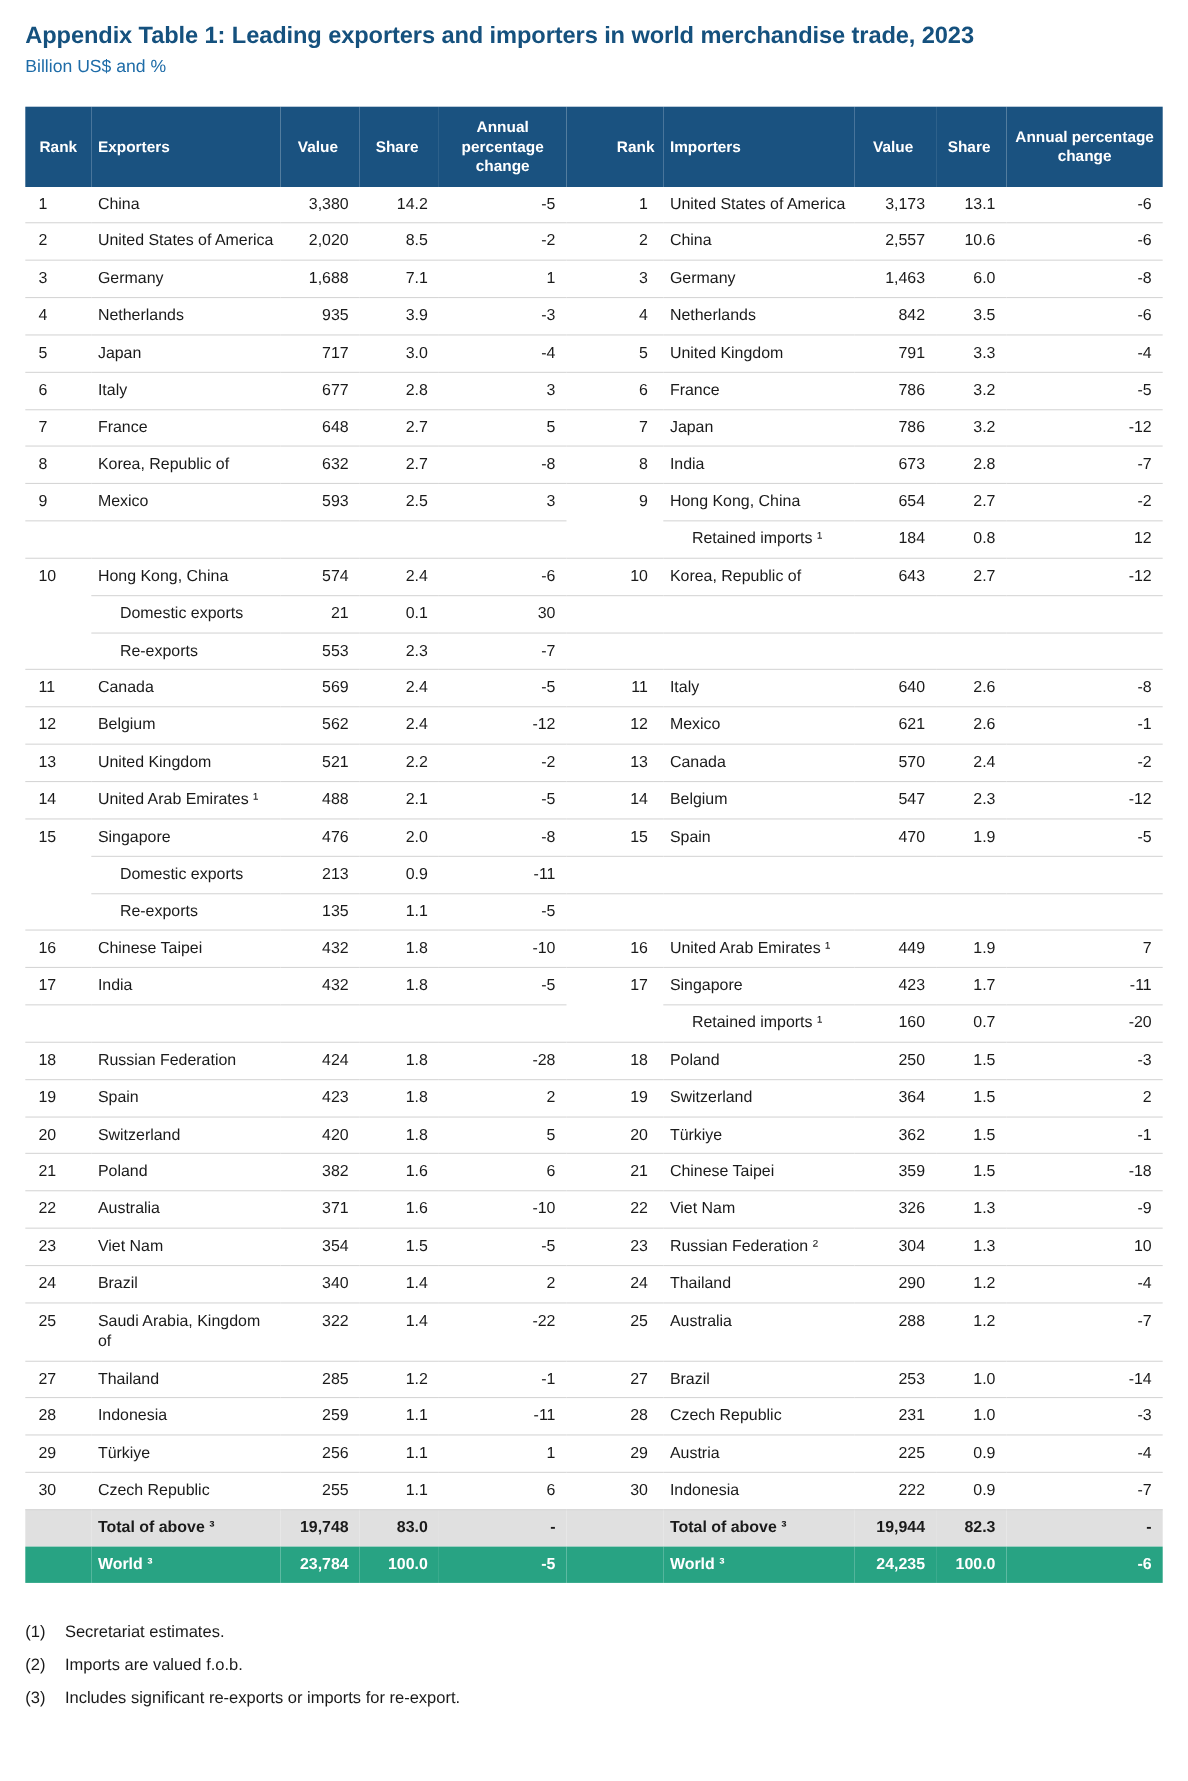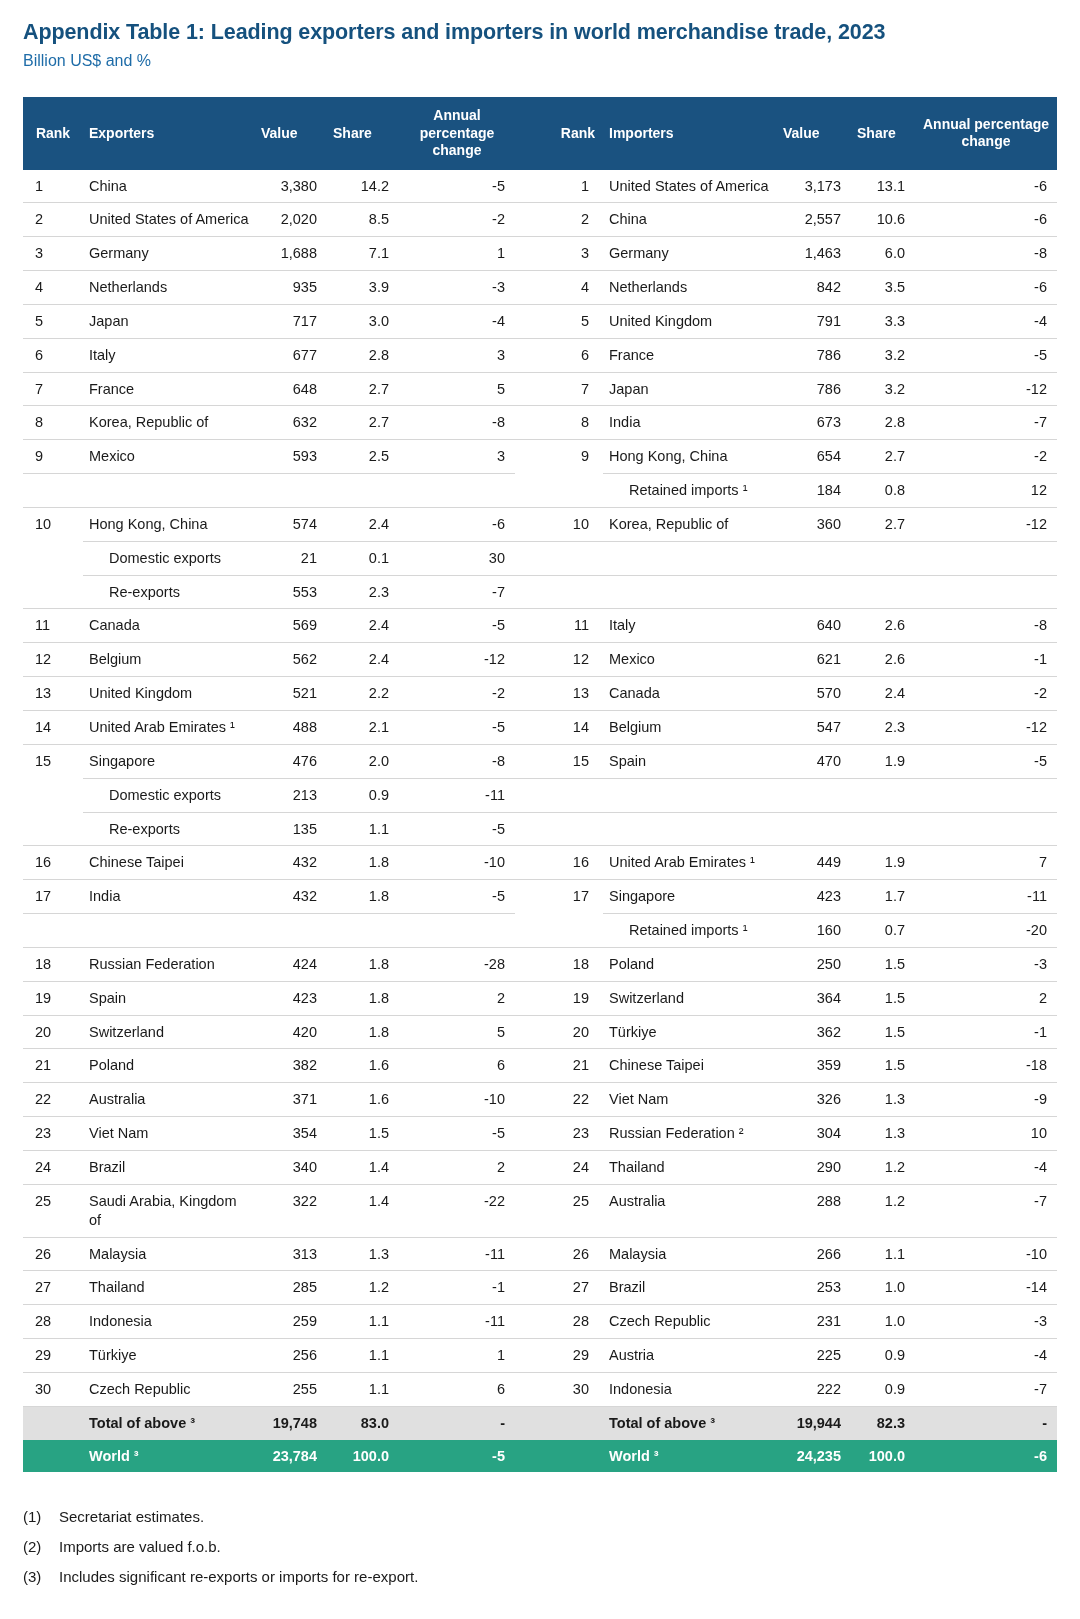--- a/index.html
+++ b/index.html
@@ -6,21 +6,21 @@
   html,body { margin:0; padding:0; background:#ffffff; }
   body { font-family:"Liberation Sans", sans-serif; color:#1a1a1a; }
   .page { width:1080px; min-height:1619px; padding:12px 23px 40px 23px; background:#fff; }
 
   .title { color:#15517e; font-size:21.5px; font-weight:bold; margin:8px 0 7px 0; letter-spacing:-0.1px; }
   .subtitle { color:#1e6ca8; font-size:16px; margin:0 0 27px 0; }
 
   table.trade { width:1034px; border-collapse:collapse; table-layout:fixed; font-size:14.5px; }
   thead th { background:#1a5280; color:#ffffff; font-weight:bold; font-size:14px;
              line-height:1.25; padding:10px 6px; vertical-align:middle; text-align:center; }
-  th.num-h { text-align:left; padding-right:10px; }
+  th.num-h { text-align:center; padding-right:10px; }
   th.rank2-h { text-align:right; padding-right:8px; }
   th.name-h { text-align:left; }
 
   tbody td { padding:7px 6px; border-top:1px solid #d6d6d6; vertical-align:top; line-height:1.3; }
   tbody tr:first-child td { border-top:none; }
   td.rank  { padding-left:12px; text-align:left; }
   td.rank2 { text-align:right; padding-right:14px; }
   td.country { text-align:left; }
   td.num { text-align:right; padding-right:10px; }
   td.sub { padding-left:26px; }
@@ -191,21 +191,21 @@
           <td class="num">12</td>
         </tr>
         <tr>
           <td class="rank">10</td>
           <td class="country">Hong Kong, China</td>
           <td class="num">574</td>
           <td class="num">2.4</td>
           <td class="num">-6</td>
           <td class="rank2">10</td>
           <td class="country">Korea, Republic of</td>
-          <td class="num">360</td>
+          <td class="num">643</td>
           <td class="num">2.7</td>
           <td class="num">-12</td>
         </tr>
         <tr>
           <td class="rank nobord"></td>
           <td class="country sub">Domestic exports</td>
           <td class="num">21</td>
           <td class="num">0.1</td>
           <td class="num">30</td>
           <td class="rank2"></td>
@@ -434,32 +434,20 @@
           <td class="rank">25</td>
           <td class="country">Saudi Arabia, Kingdom of</td>
           <td class="num">322</td>
           <td class="num">1.4</td>
           <td class="num">-22</td>
           <td class="rank2">25</td>
           <td class="country">Australia</td>
           <td class="num">288</td>
           <td class="num">1.2</td>
           <td class="num">-7</td>
-        </tr>
-        <tr>
-          <td class="rank">26</td>
-          <td class="country">Malaysia</td>
-          <td class="num">313</td>
-          <td class="num">1.3</td>
-          <td class="num">-11</td>
-          <td class="rank2">26</td>
-          <td class="country">Malaysia</td>
-          <td class="num">266</td>
-          <td class="num">1.1</td>
-          <td class="num">-10</td>
         </tr>
         <tr>
           <td class="rank">27</td>
           <td class="country">Thailand</td>
           <td class="num">285</td>
           <td class="num">1.2</td>
           <td class="num">-1</td>
           <td class="rank2">27</td>
           <td class="country">Brazil</td>
           <td class="num">253</td>

